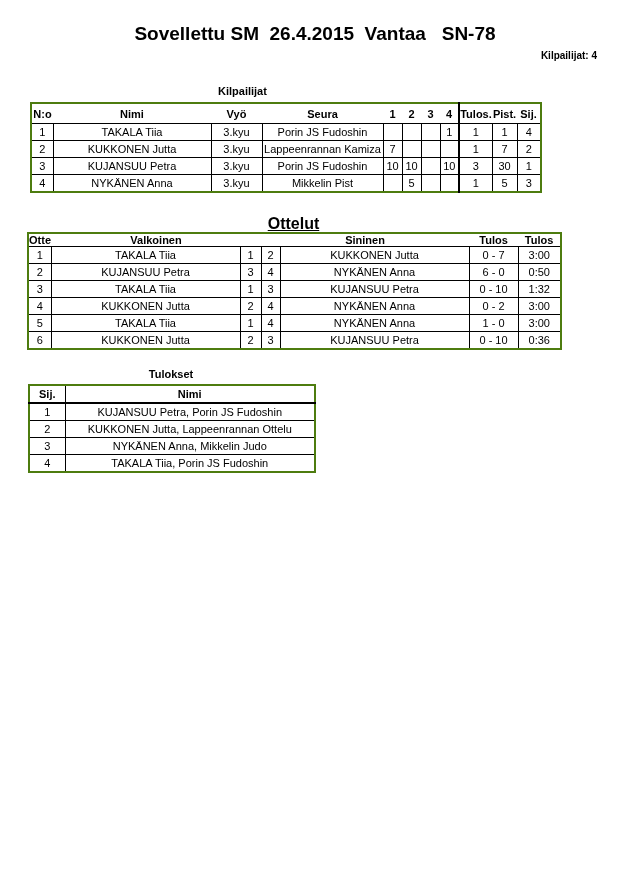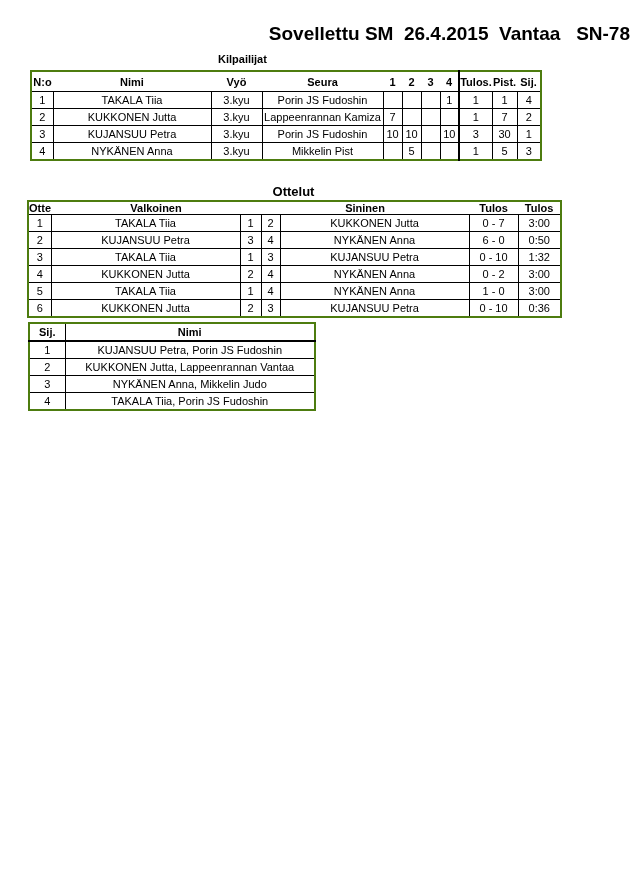--- a/index.html
+++ b/index.html
@@ -11,49 +11,50 @@
   }
   .page {
     position: relative;
     width: 630px;
     height: 891px;
     background: #ffffff;
     overflow: hidden;
   }
   .title {
     padding-top: 24px;
-    text-align: right;
+    text-align: center;
     font-size: 19px;
     font-weight: bold;
     line-height: 20px;
     white-space: pre;
   }
   .count-label {
     margin-top: 6px;
     margin-right: 33px;
     text-align: right;
     font-size: 10px;
     font-weight: bold;
     line-height: 12px;
   }
   .label-kilpailijat {
-    margin-top: 9px;
+    margin-top: 23px;
     margin-left: 218px;
     font-size: 11px;
     font-weight: bold;
     line-height: 12px;
   }
   .label-ottelut {
     margin-top: 25px;
     margin-left: 27px;
     width: 533px;
     text-align: center;
-    font-size: 13px;
+    font-size: 16px;
     font-weight: bold;
     line-height: 12px;
+    text-decoration: underline;
   }
   .label-tulokset {
     margin-top: 18px;
     margin-left: 28px;
     width: 286px;
     text-align: center;
     font-size: 11px;
     font-weight: bold;
     line-height: 12px;
   }
@@ -96,20 +97,21 @@
   .thick-left { border-left: 2px solid #000000 !important; }
   .th-ottelu { overflow: visible; text-align: left; padding-left: 1px; }
 </style>
 </head>
 <body>
 
 <div class="page">
 
   <div class="title">Sovellettu SM  26.4.2015  Vantaa   SN-78</div>
 
+  <div class="count-label">Kilpailijat: 4</div>
 
   <div class="label-kilpailijat">Kilpailijat</div>
 
   <table id="competitors-table" class="doc-table">
     <colgroup>
       <col style="width:22px">
         <col style="width:158px">
         <col style="width:51px">
         <col style="width:121px">
       <col style="width:19px">
@@ -259,38 +261,39 @@
       <td class="ta-left">KUKKONEN Jutta</td>
       <td>2</td>
       <td>3</td>
       <td class="ta-left">KUJANSUU Petra</td>
       <td>0 - 10</td>
       <td>0:36</td>
     </tr>
   </tbody>
     </table>
 
+  <div class="label-tulokset">Tulokset</div>
 
   <table id="results-table" class="doc-table">
     <colgroup>
       <col style="width:36px">
         <col style="width:250px">
     </colgroup>
     <tbody>
         <tr>
       <th class="bordered">Sij.</th>
       <th>Nimi</th>
     </tr>
     <tr>
       <td>1</td>
       <td class="ta-left">KUJANSUU Petra, Porin JS Fudoshin</td>
     </tr>
     <tr>
       <td>2</td>
-      <td class="ta-left">KUKKONEN Jutta, Lappeenrannan Vantaa</td>
+      <td class="ta-left">KUKKONEN Jutta, Lappeenrannan Ottelu</td>
     </tr>
     <tr>
       <td>3</td>
       <td class="ta-left">NYKÄNEN Anna, Mikkelin Judo</td>
     </tr>
     <tr>
       <td>4</td>
       <td class="ta-left">TAKALA Tiia, Porin JS Fudoshin</td>
     </tr>
   </tbody>

